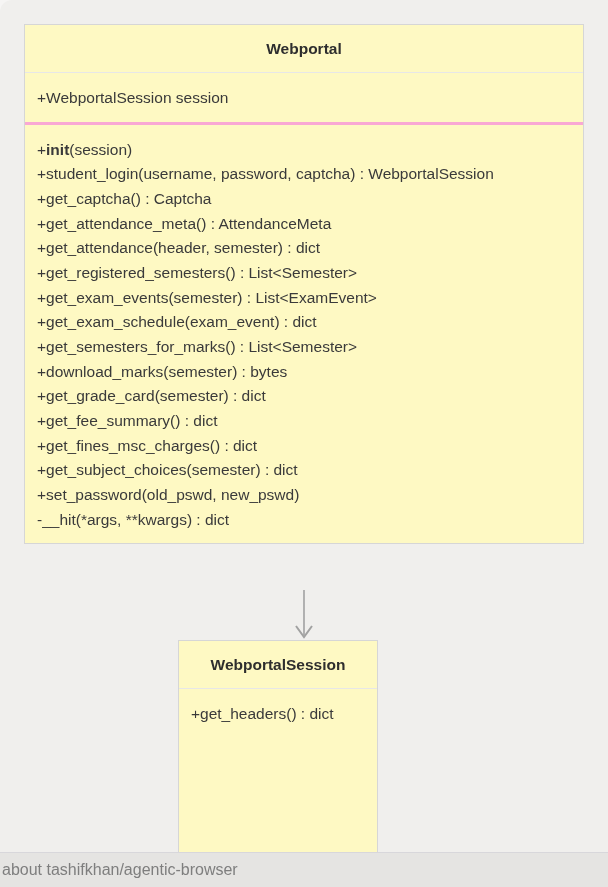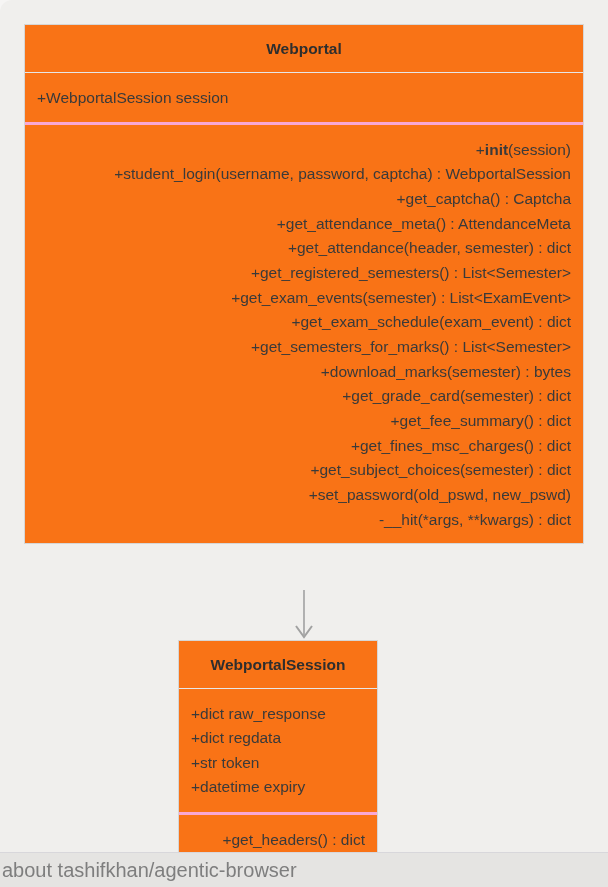--- a/index.html
+++ b/index.html
@@ -20,21 +20,21 @@
   }
   .canvas {
     position: absolute;
     inset: 0;
     background: #f0efed;
     border-radius: 12px 0 0 0;
     overflow: hidden;
   }
   .uml-class {
     position: absolute;
-    background: #f97316;
+    background: #fef9c3;
     border: 1px solid #d6d6d6;
     box-sizing: border-box;
     color: #3a3a3a;
     font-size: 15.5px;
   }
   .uml-class.webportal {
     left: 24px;
     top: 24px;
     width: 560px;
   }
@@ -55,21 +55,20 @@
   }
   .uml-section {
     border-bottom: 3px solid #f9a8d4;
     padding: 12.5px 12px 11.5px 12px;
   }
   .uml-section:last-child {
     border-bottom: none;
   }
   .uml-section.methods {
     padding: 13px 12px 11px 12px;
-    text-align: right;
   }
   .uml-row {
     line-height: 24.65px;
     white-space: nowrap;
   }
   .uml-row .b {
     font-weight: bold;
   }
   .arrow-svg {
     position: absolute;
@@ -86,21 +85,21 @@
     height: 35px;
     background: #e5e4e2;
     border-top: 1px solid #d8d7db;
     display: flex;
     align-items: center;
     padding-left: 2px;
     box-sizing: border-box;
     z-index: 10;
   }
   .status-text {
-    font-size: 20px;
+    font-size: 16px;
     color: #7e7e7e;
     white-space: nowrap;
   }
 </style>
 </head>
 <body>
 
 <div class="viewport">
   <div class="canvas">
 
@@ -129,26 +128,20 @@
       </div>
     </div>
 
     <svg class="arrow-svg" viewBox="0 0 40 52" xmlns="http://www.w3.org/2000/svg">
       <line x1="20" y1="1" x2="20" y2="46" stroke="#a1a1a1" stroke-width="1.6"></line>
       <path d="M12 37 L20 48 L28 37" fill="none" stroke="#a1a1a1" stroke-width="2"></path>
     </svg>
 
     <div class="uml-class session">
       <div class="uml-title">WebportalSession</div>
-      <div class="uml-section attrs">
-        <div class="uml-row">+dict raw_response</div>
-        <div class="uml-row">+dict regdata</div>
-        <div class="uml-row">+str token</div>
-        <div class="uml-row">+datetime expiry</div>
-      </div>
       <div class="uml-section methods">
         <div class="uml-row">+get_headers() : dict</div>
       </div>
     </div>
 
   </div>
 
   <div class="status-bar">
     <span class="status-text">about tashifkhan/agentic-browser</span>
   </div>

